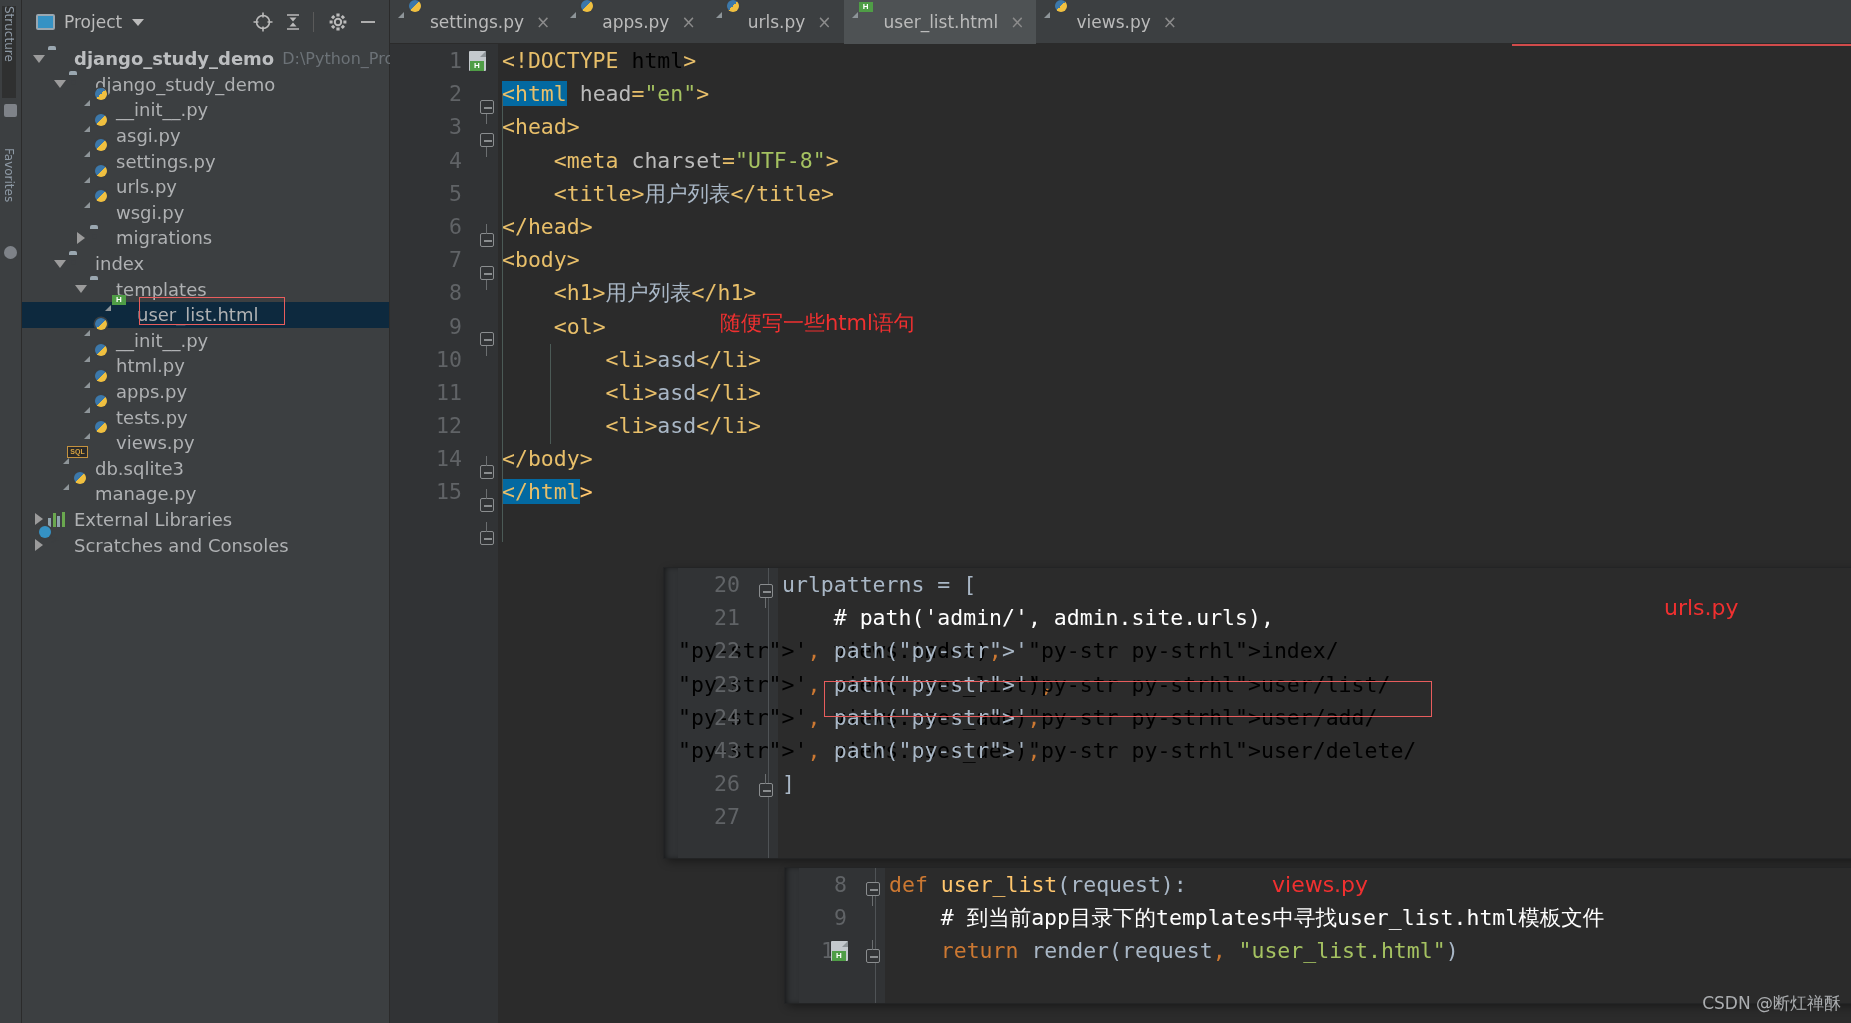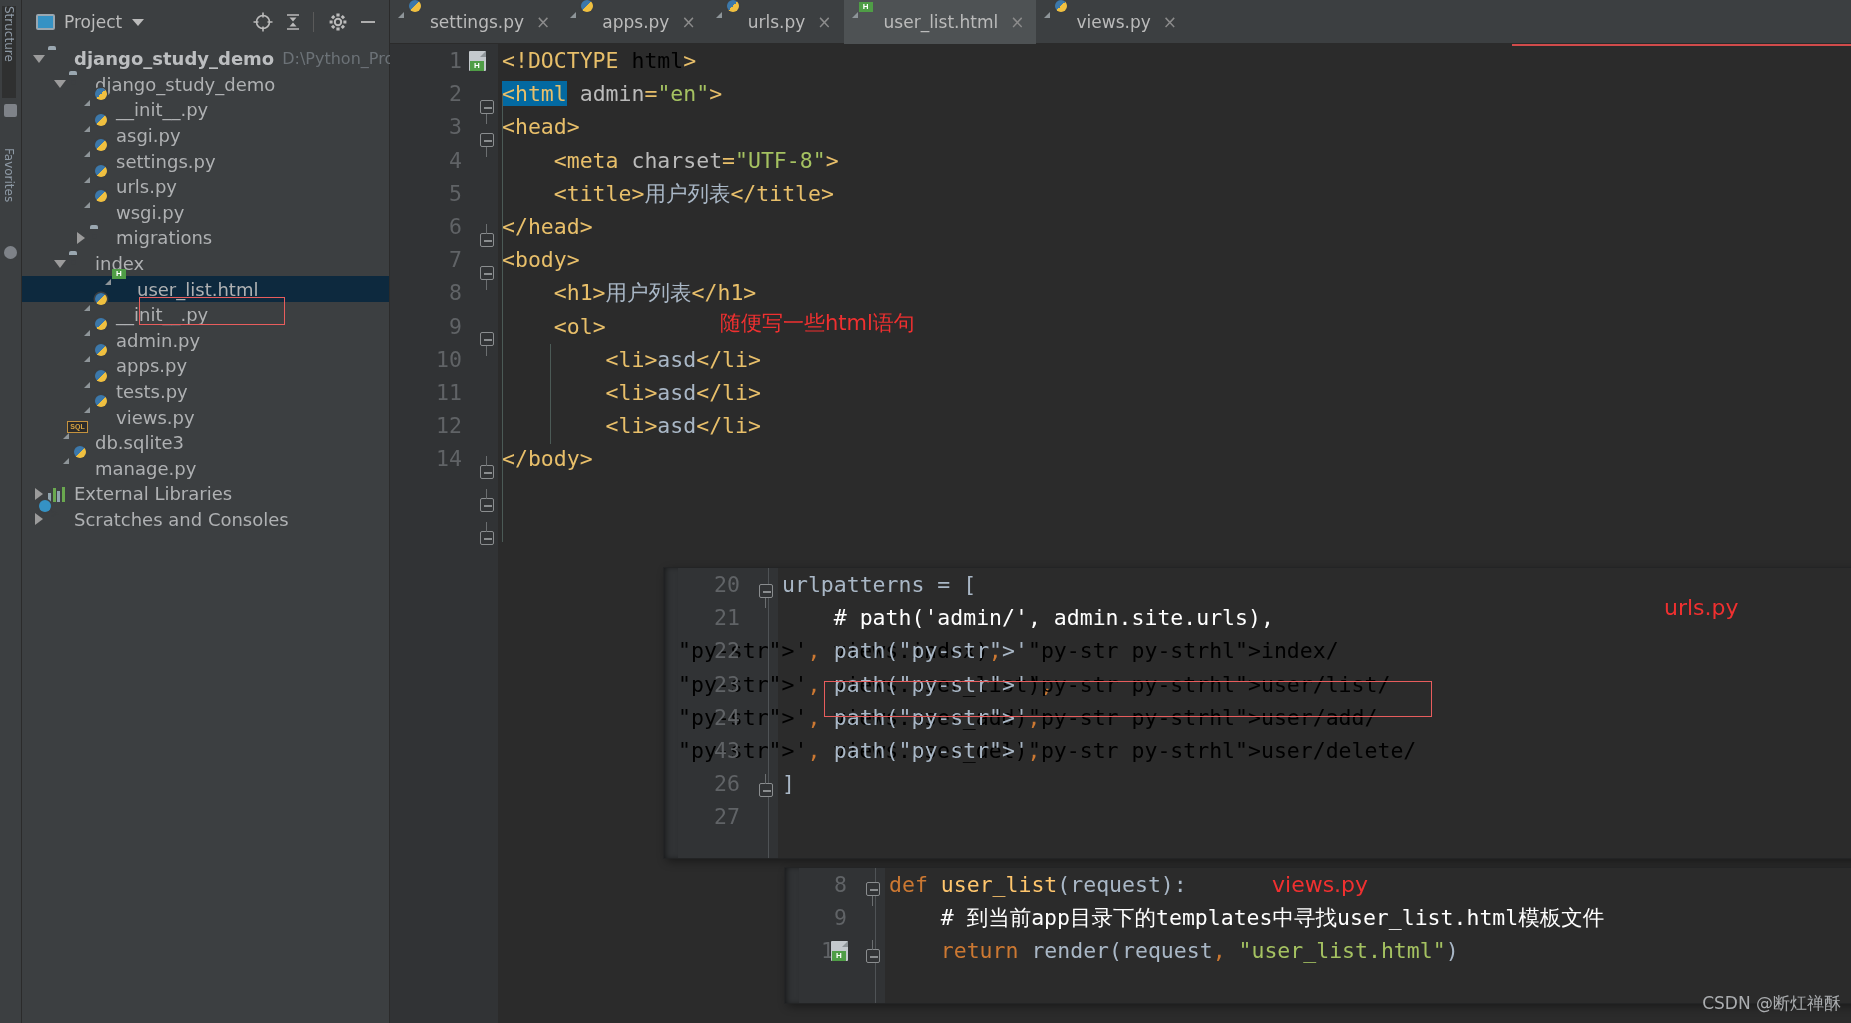--- a/index.html
+++ b/index.html
@@ -514,37 +514,45 @@
           <span class="">migrations</span>
         </div>
         <div class="tree-row">
           <span style="display:inline-block;width:21px"></span>
           <span class="tw">
             <span class="arrow-down"></span>
           </span>
           <span class="ico ico-folder-mod"><span class="ico-folder"></span></span>
           <span class="">index</span>
         </div>
+        <div class="tree-row">
+          <span style="display:inline-block;width:42px"></span>
+          <span class="tw">
+            <span class="arrow-down"></span>
+          </span>
+          <span class="ico"><span class="ico-folder"></span></span>
+          <span class="">templates</span>
+        </div>
         <div class="tree-row selected">
           <span style="display:inline-block;width:63px"></span>
           <span class="tw"></span>
           <span class="ico"><span class="ico-html"></span></span>
           <span class="">user_list.html</span>
         </div>
         <div class="tree-row">
           <span style="display:inline-block;width:42px"></span>
           <span class="tw"></span>
           <span class="ico"><span class="ico-py"></span></span>
           <span class="">__init__.py</span>
         </div>
         <div class="tree-row">
           <span style="display:inline-block;width:42px"></span>
           <span class="tw"></span>
           <span class="ico"><span class="ico-py"></span></span>
-          <span class="">admin.py</span>
+          <span class="">html.py</span>
         </div>
         <div class="tree-row">
           <span style="display:inline-block;width:42px"></span>
           <span class="tw"></span>
           <span class="ico"><span class="ico-py"></span></span>
           <span class="">apps.py</span>
         </div>
         <div class="tree-row">
           <span style="display:inline-block;width:42px"></span>
           <span class="tw"></span>
@@ -629,32 +637,33 @@
 
     <div class="code-wrap">
       <div class="gutter-main"></div>
       <div class="foldstrip-main"></div>
       <div class="top-redline" style="left:1122px;right:0;"></div>
 
       <span class="py-tab-icon ico ico-html" style="width:17px;height:20px;"></span>
 
       <div class="codelines" id="maincode">
           <div class="cl"><span class="ln">1</span><span class="ctext"><span class="hl-tag">&lt;!DOCTYPE</span> html<span class="hl-tag">&gt;</span></span></div>
-          <div class="cl"><span class="ln">2</span><span class="ctext"><span class="match"><span class="hl-tag">&lt;html</span></span><span class="hl-plain"> </span><span class="hl-attr">admin</span><span class="hl-tag">=</span><span class="hl-val">"en"</span><span class="hl-tag">&gt;</span></span></div>
+          <div class="cl"><span class="ln">2</span><span class="ctext"><span class="match"><span class="hl-tag">&lt;html</span></span><span class="hl-plain"> </span><span class="hl-attr">head</span><span class="hl-tag">=</span><span class="hl-val">"en"</span><span class="hl-tag">&gt;</span></span></div>
           <div class="cl"><span class="ln">3</span><span class="ctext"><span class="hl-tag">&lt;head</span><span class="hl-tag">&gt;</span></span></div>
           <div class="cl"><span class="ln">4</span><span class="ctext">    <span class="hl-tag">&lt;meta</span> <span class="hl-attr">charset</span><span class="hl-tag">=</span><span class="hl-val">"UTF-8"</span><span class="hl-tag">&gt;</span></span></div>
           <div class="cl"><span class="ln">5</span><span class="ctext">    <span class="hl-tag">&lt;title&gt;</span><span class="hl-txt">用户列表</span><span class="hl-tag">&lt;/title&gt;</span></span></div>
           <div class="cl"><span class="ln">6</span><span class="ctext"><span class="hl-tag">&lt;/head</span><span class="hl-tag">&gt;</span></span></div>
           <div class="cl"><span class="ln">7</span><span class="ctext"><span class="hl-tag">&lt;body</span><span class="hl-tag">&gt;</span></span></div>
           <div class="cl"><span class="ln">8</span><span class="ctext">    <span class="hl-tag">&lt;h1&gt;</span><span class="hl-txt">用户列表</span><span class="hl-tag">&lt;/h1&gt;</span></span></div>
           <div class="cl"><span class="ln">9</span><span class="ctext">    <span class="hl-tag">&lt;ol</span><span class="hl-tag">&gt;</span></span></div>
           <div class="cl"><span class="ln">10</span><span class="ctext">        <span class="hl-tag">&lt;li&gt;</span><span class="hl-txt">asd</span><span class="hl-tag">&lt;/li&gt;</span></span></div>
           <div class="cl"><span class="ln">11</span><span class="ctext">        <span class="hl-tag">&lt;li&gt;</span><span class="hl-txt">asd</span><span class="hl-tag">&lt;/li&gt;</span></span></div>
           <div class="cl"><span class="ln">12</span><span class="ctext">        <span class="hl-tag">&lt;li&gt;</span><span class="hl-txt">asd</span><span class="hl-tag">&lt;/li&gt;</span></span></div>
           <div class="cl"><span class="ln">14</span><span class="ctext"><span class="hl-tag">&lt;/body</span><span class="hl-tag">&gt;</span></span></div>
+          <div class="cl"><span class="ln">15</span><span class="ctext"><span class="match"><span class="hl-tag">&lt;/html</span></span><span class="tag-caret">&gt;</span></span></div>
         </div>
 
       <div class="fold" style="top:56px;">
           <div class="fold-minus"></div>
         </div>
       <div class="fold-tail" style="top:70px;height:10px;"></div>
       <div class="fold" style="top:89px;">
           <div class="fold-minus"></div>
         </div>
       <div class="fold-tail" style="top:103px;height:10px;"></div>

